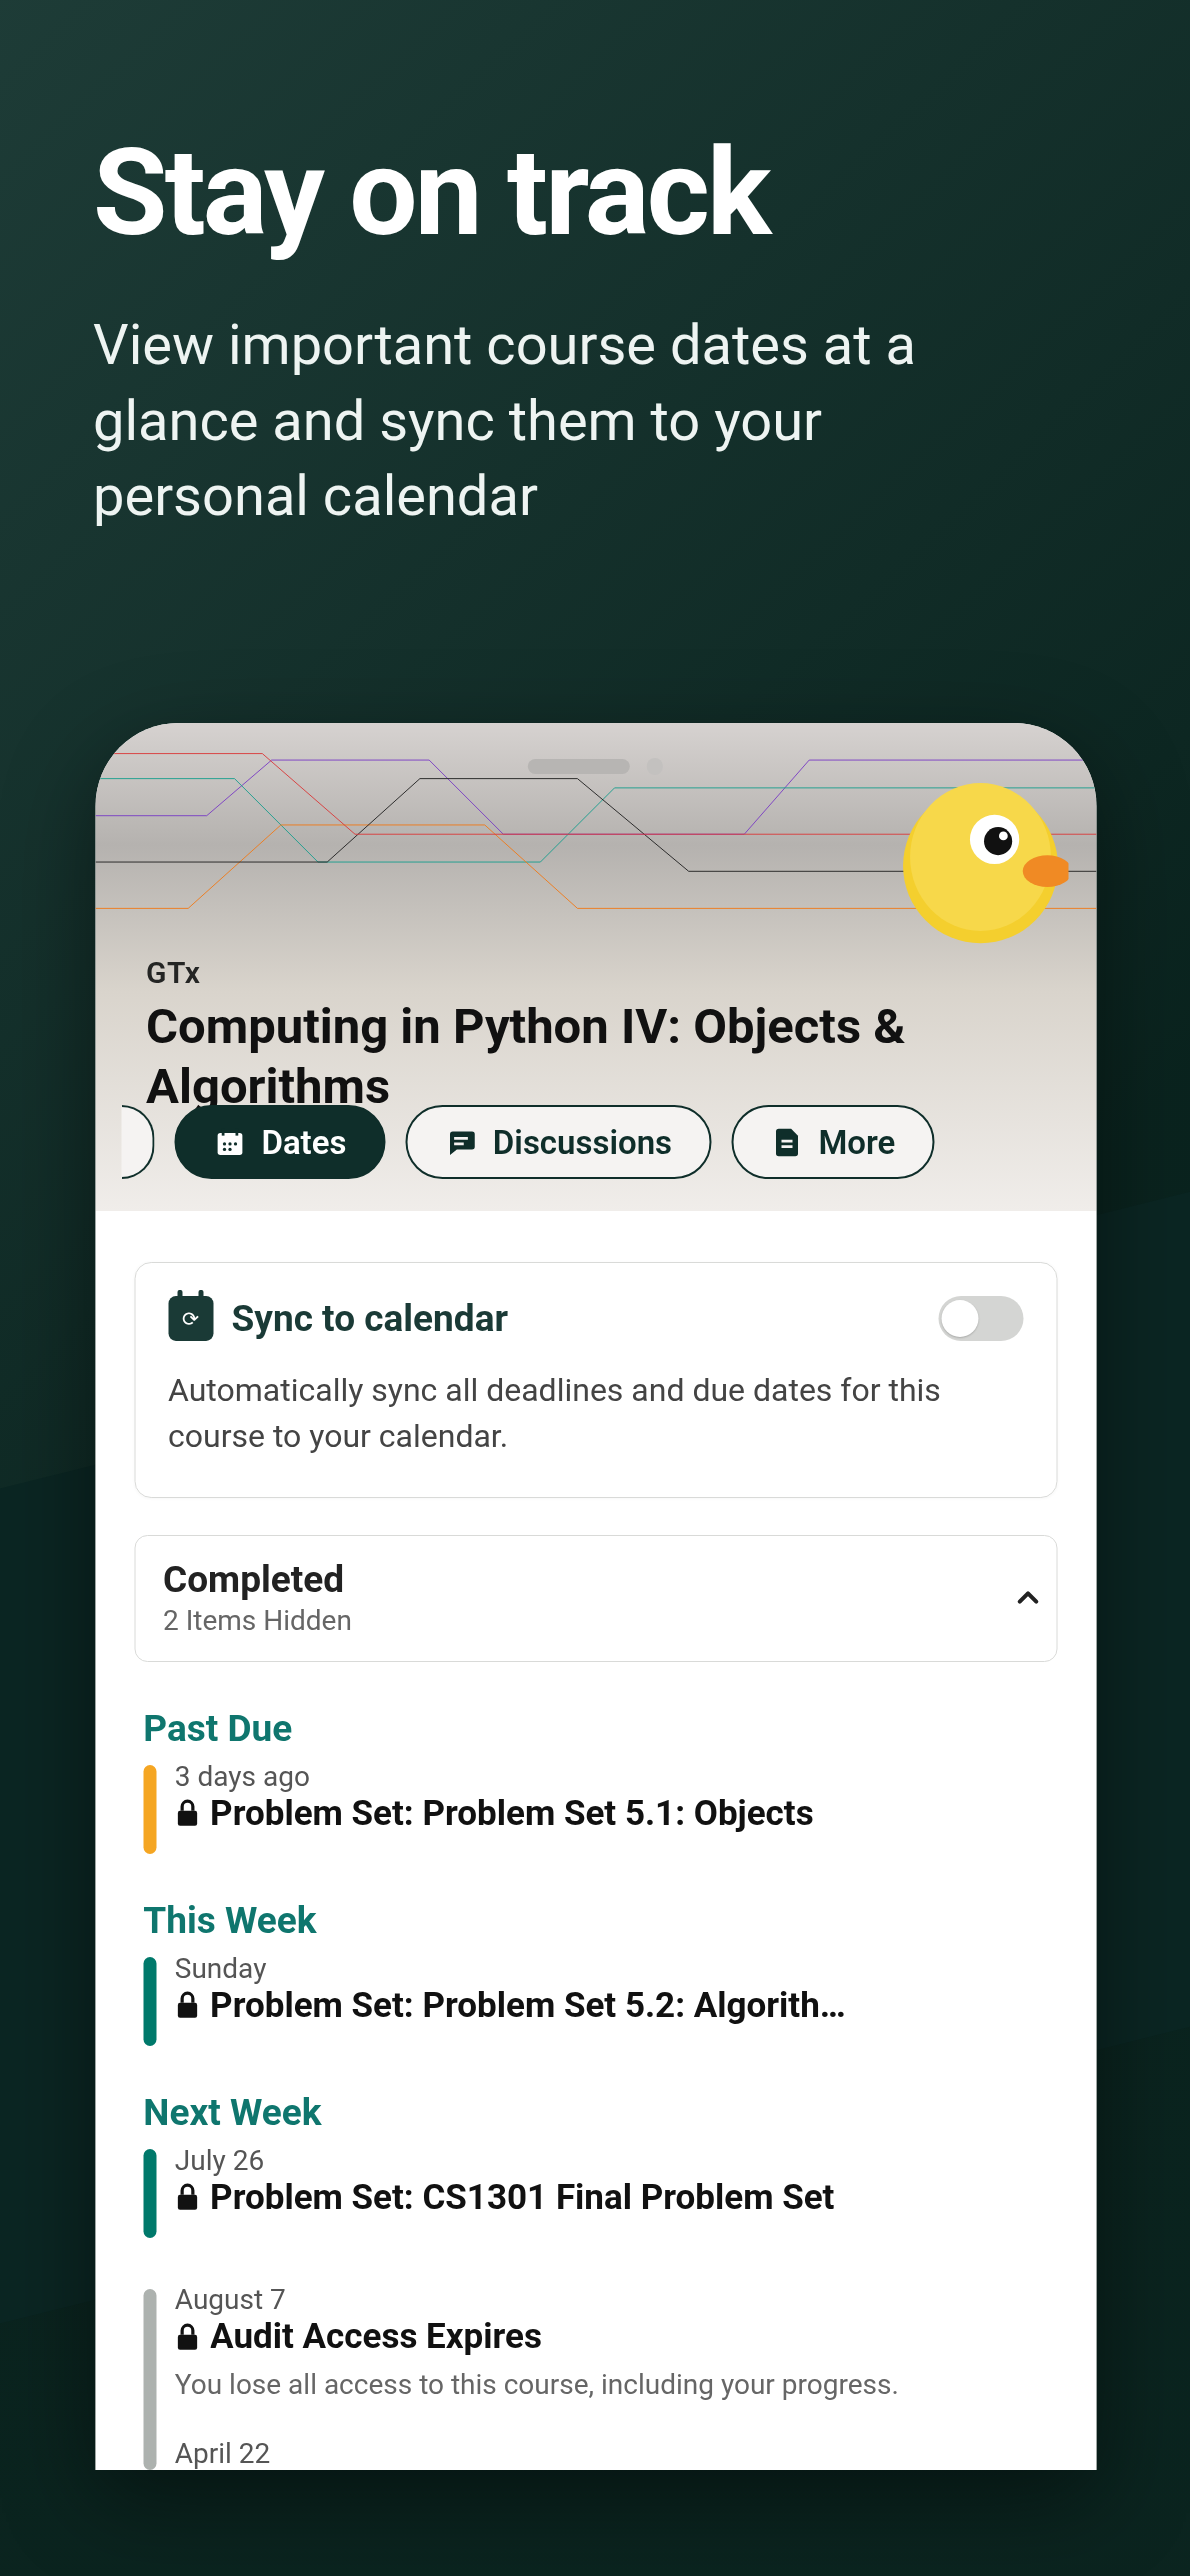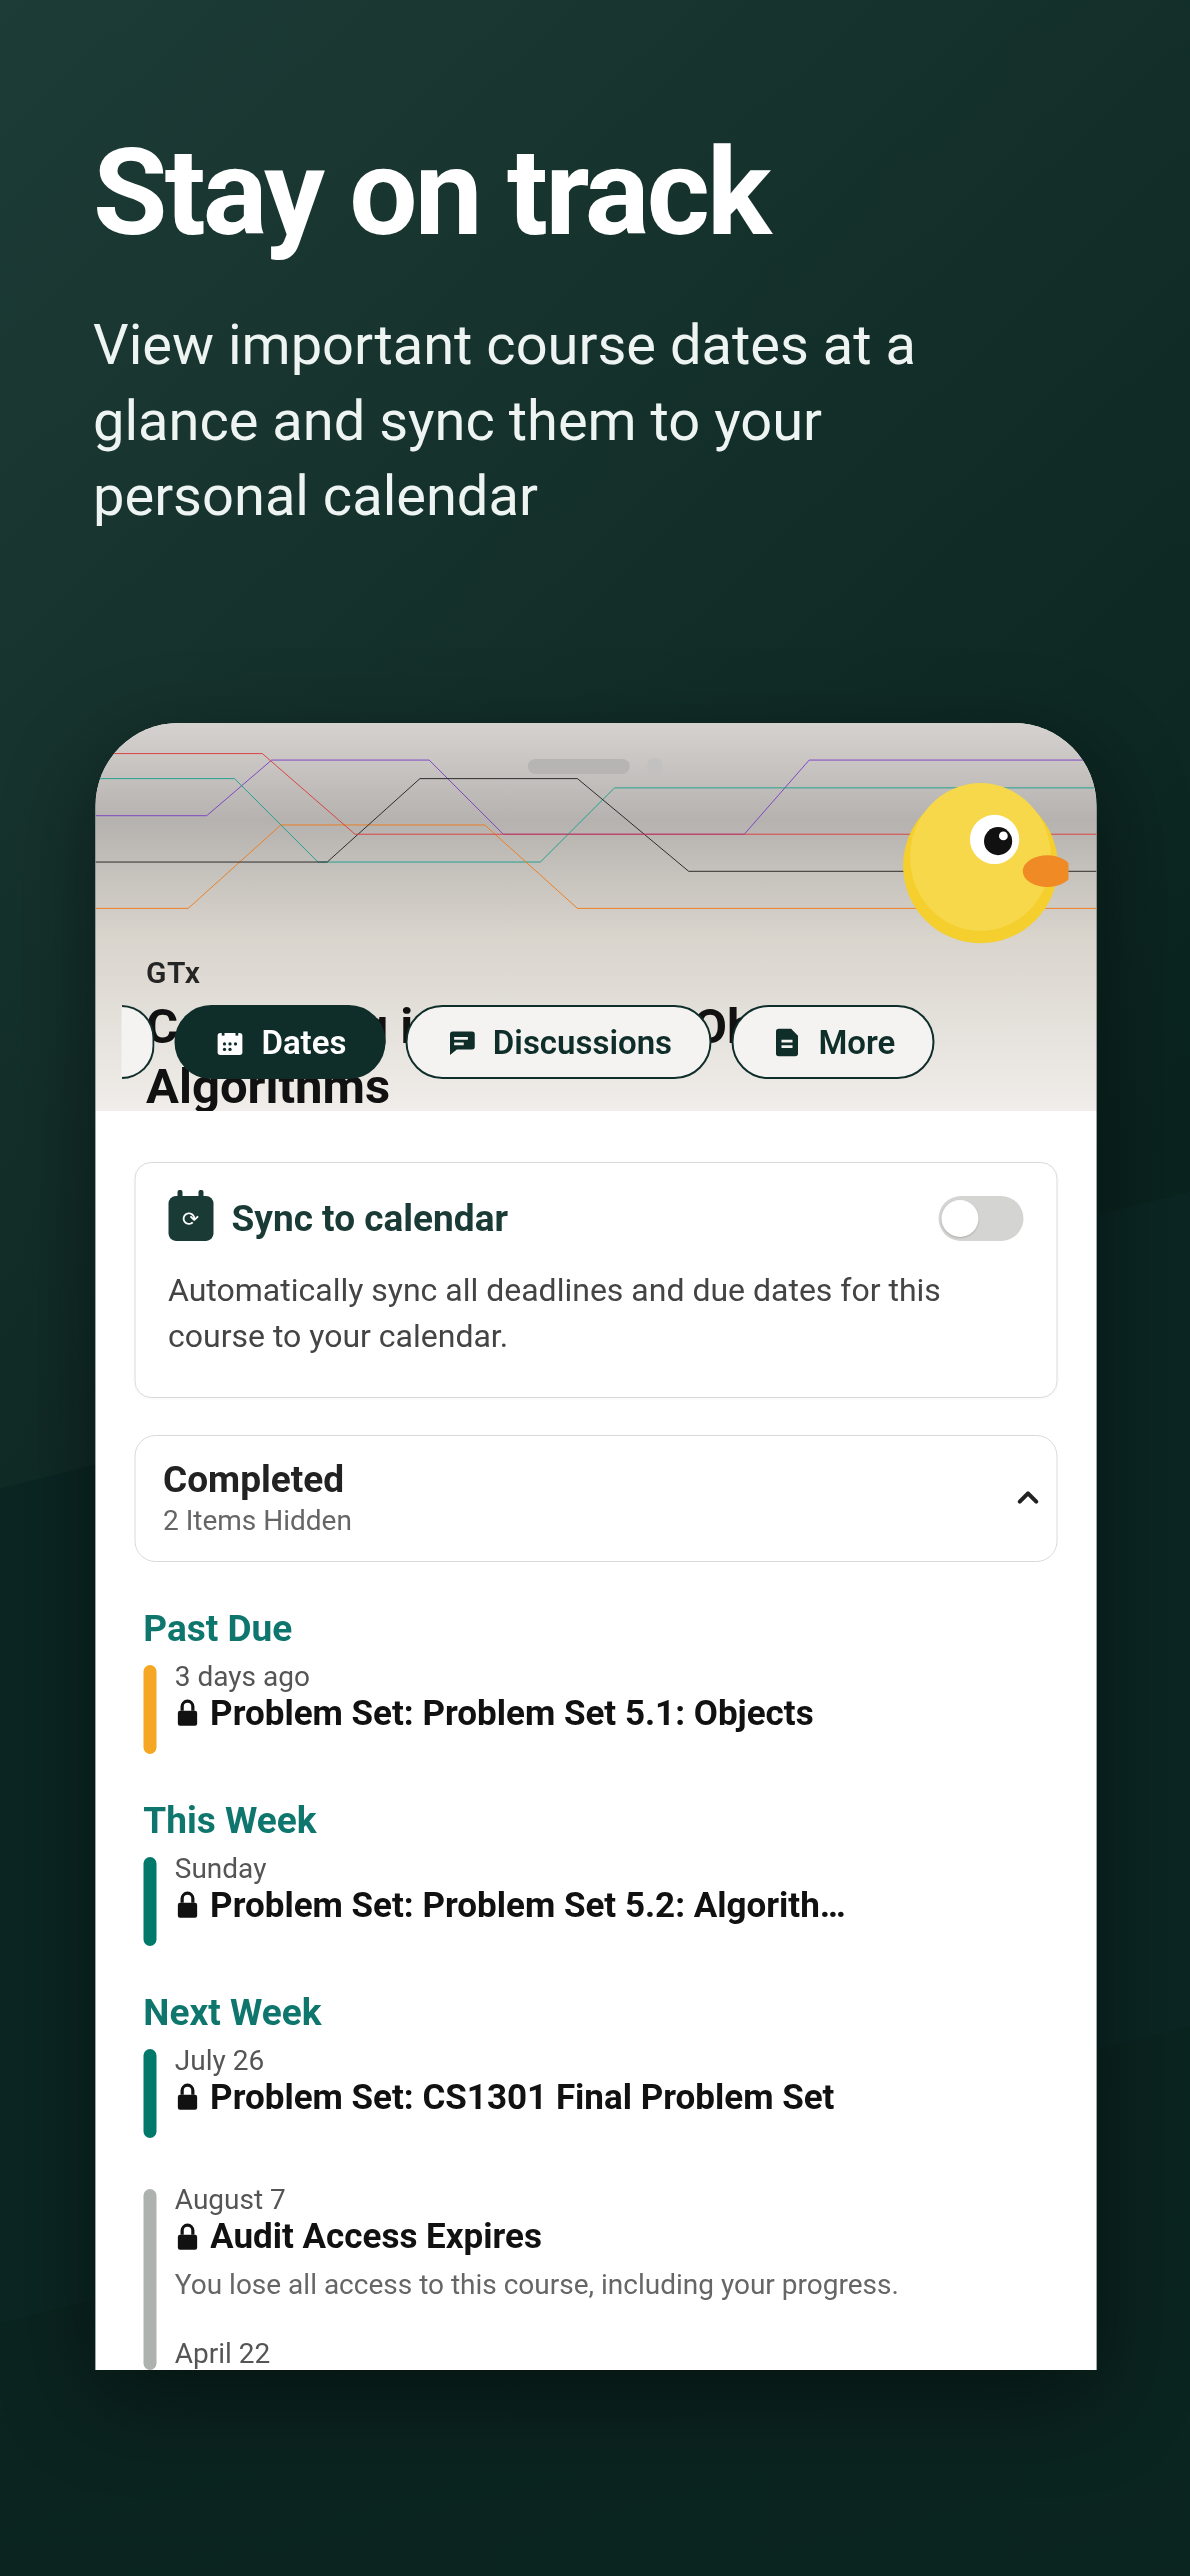--- a/index.html
+++ b/index.html
@@ -62,21 +62,21 @@
     width: 100%;
     background: #f5f3f2;
     border-radius: 83px 83px 0 0;
     box-shadow: 0 28px 93px rgba(0,0,0,0.45);
     overflow: hidden;
   }
 
   
   .hero {
     position: relative;
-    height: 388px;
+    height: 488px;
     background: linear-gradient(180deg, #d6d2d0 0%, #b5b2af 25%, #d9d4cc 55%, #f0edea 100%);
     overflow: hidden;
   }
   .notch-bar {
     position: absolute;
     top: 35px;
     left: 50%;
     transform: translateX(-50%);
     display: flex;
     align-items: center;
@@ -227,21 +227,21 @@
   .sync-desc {
     margin-top: 26px;
     font-size: 32px;
     line-height: 1.45;
     color: #444;
   }
 
   .completed-card {
     margin-top: 37px;
     border: 1.9px solid #d9dad8;
-    border-radius: 21px;
+    border-radius: 13px;
     padding: 22px 12px 24px 28px;
     display: flex;
     align-items: center;
     gap: 18.5px;
   }
   .completed-text { flex: 1; }
   .completed-title {
     font-size: 37px;
     font-weight: 700;
     color: #222;

